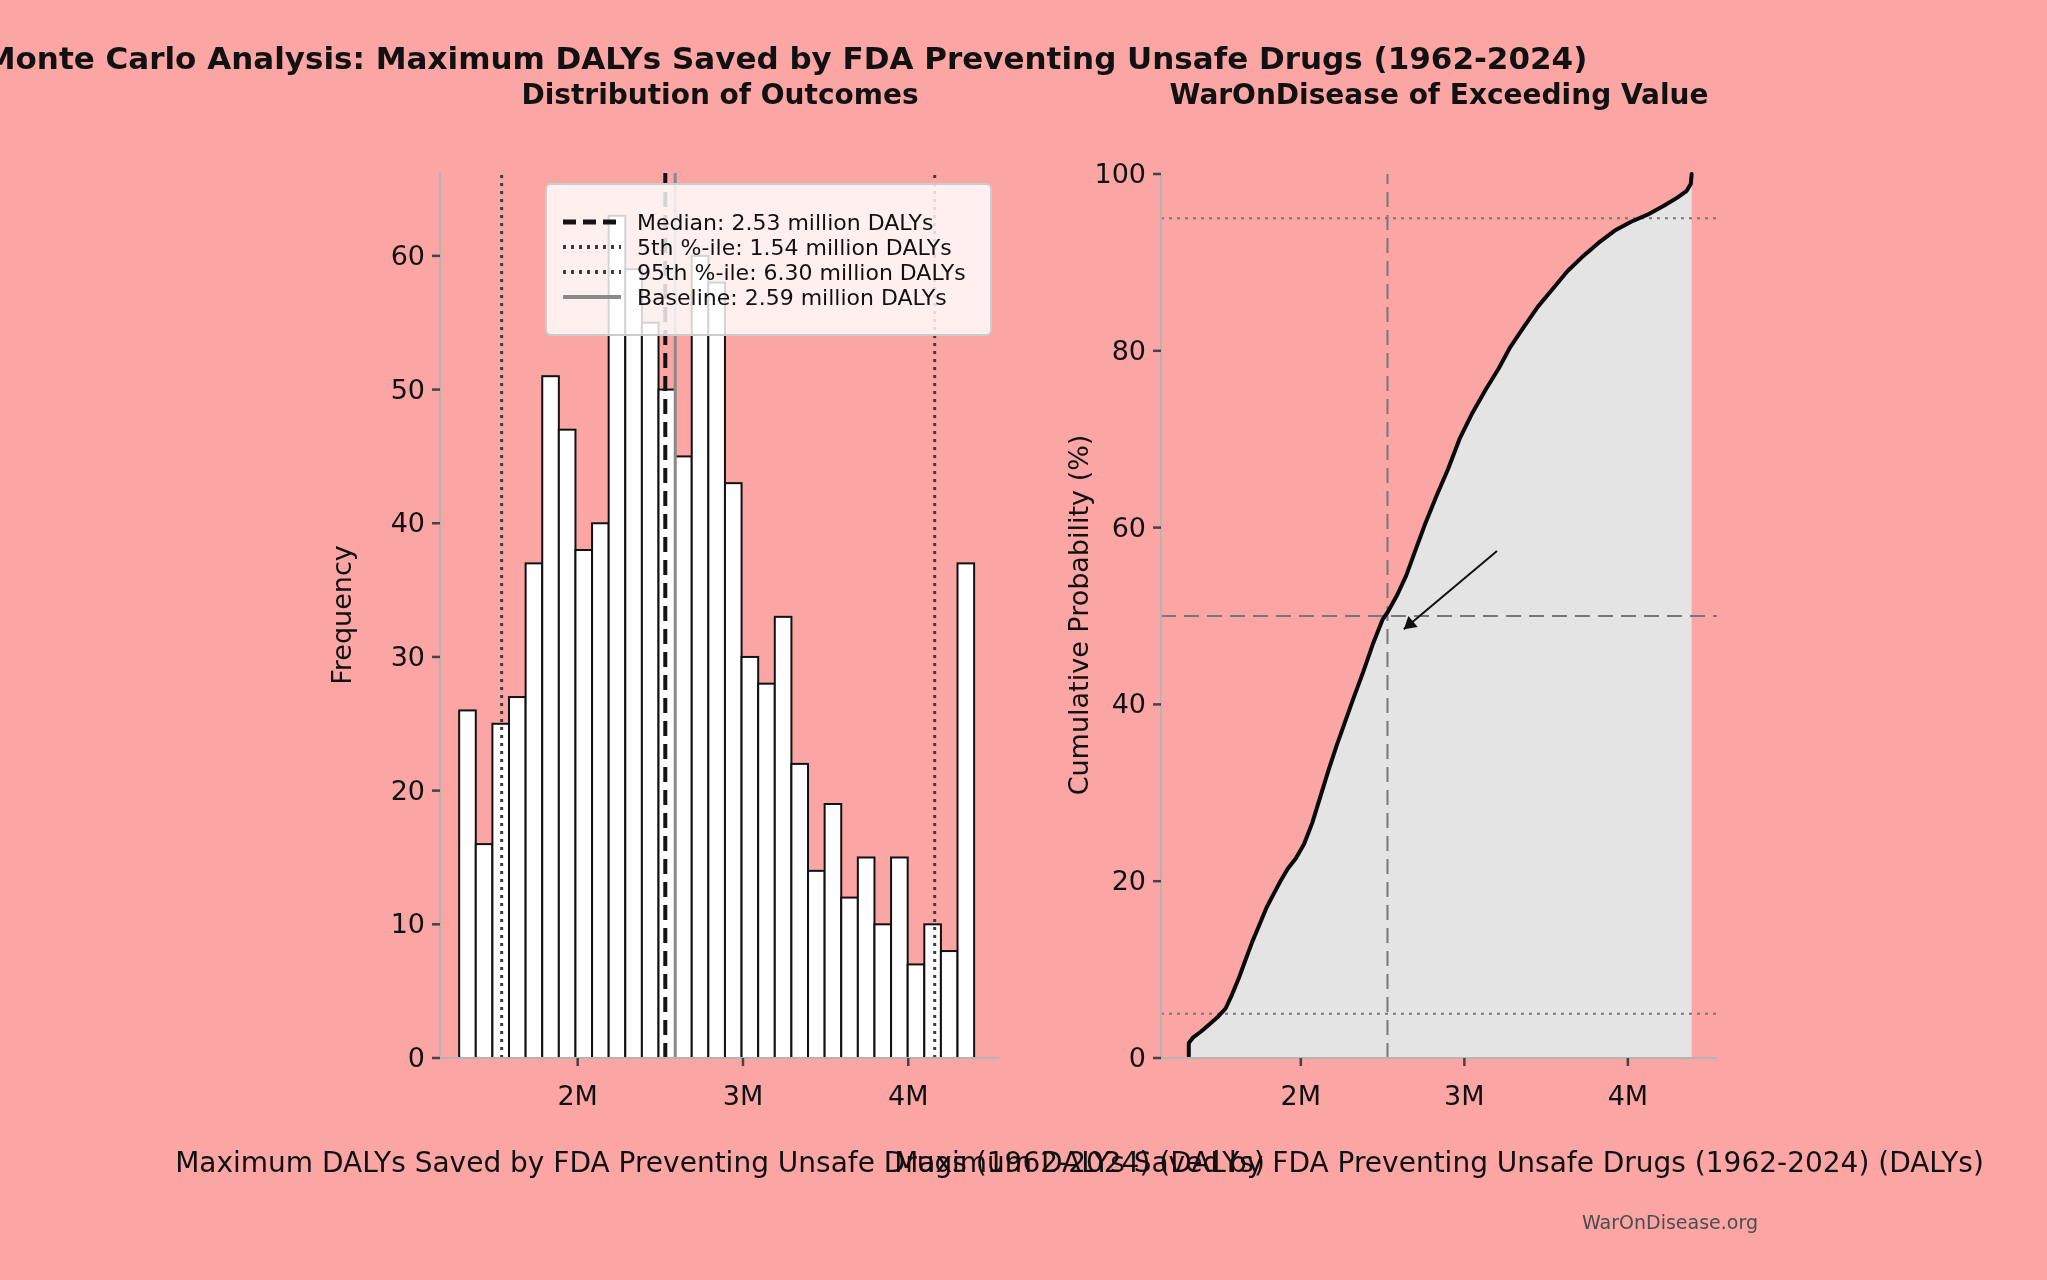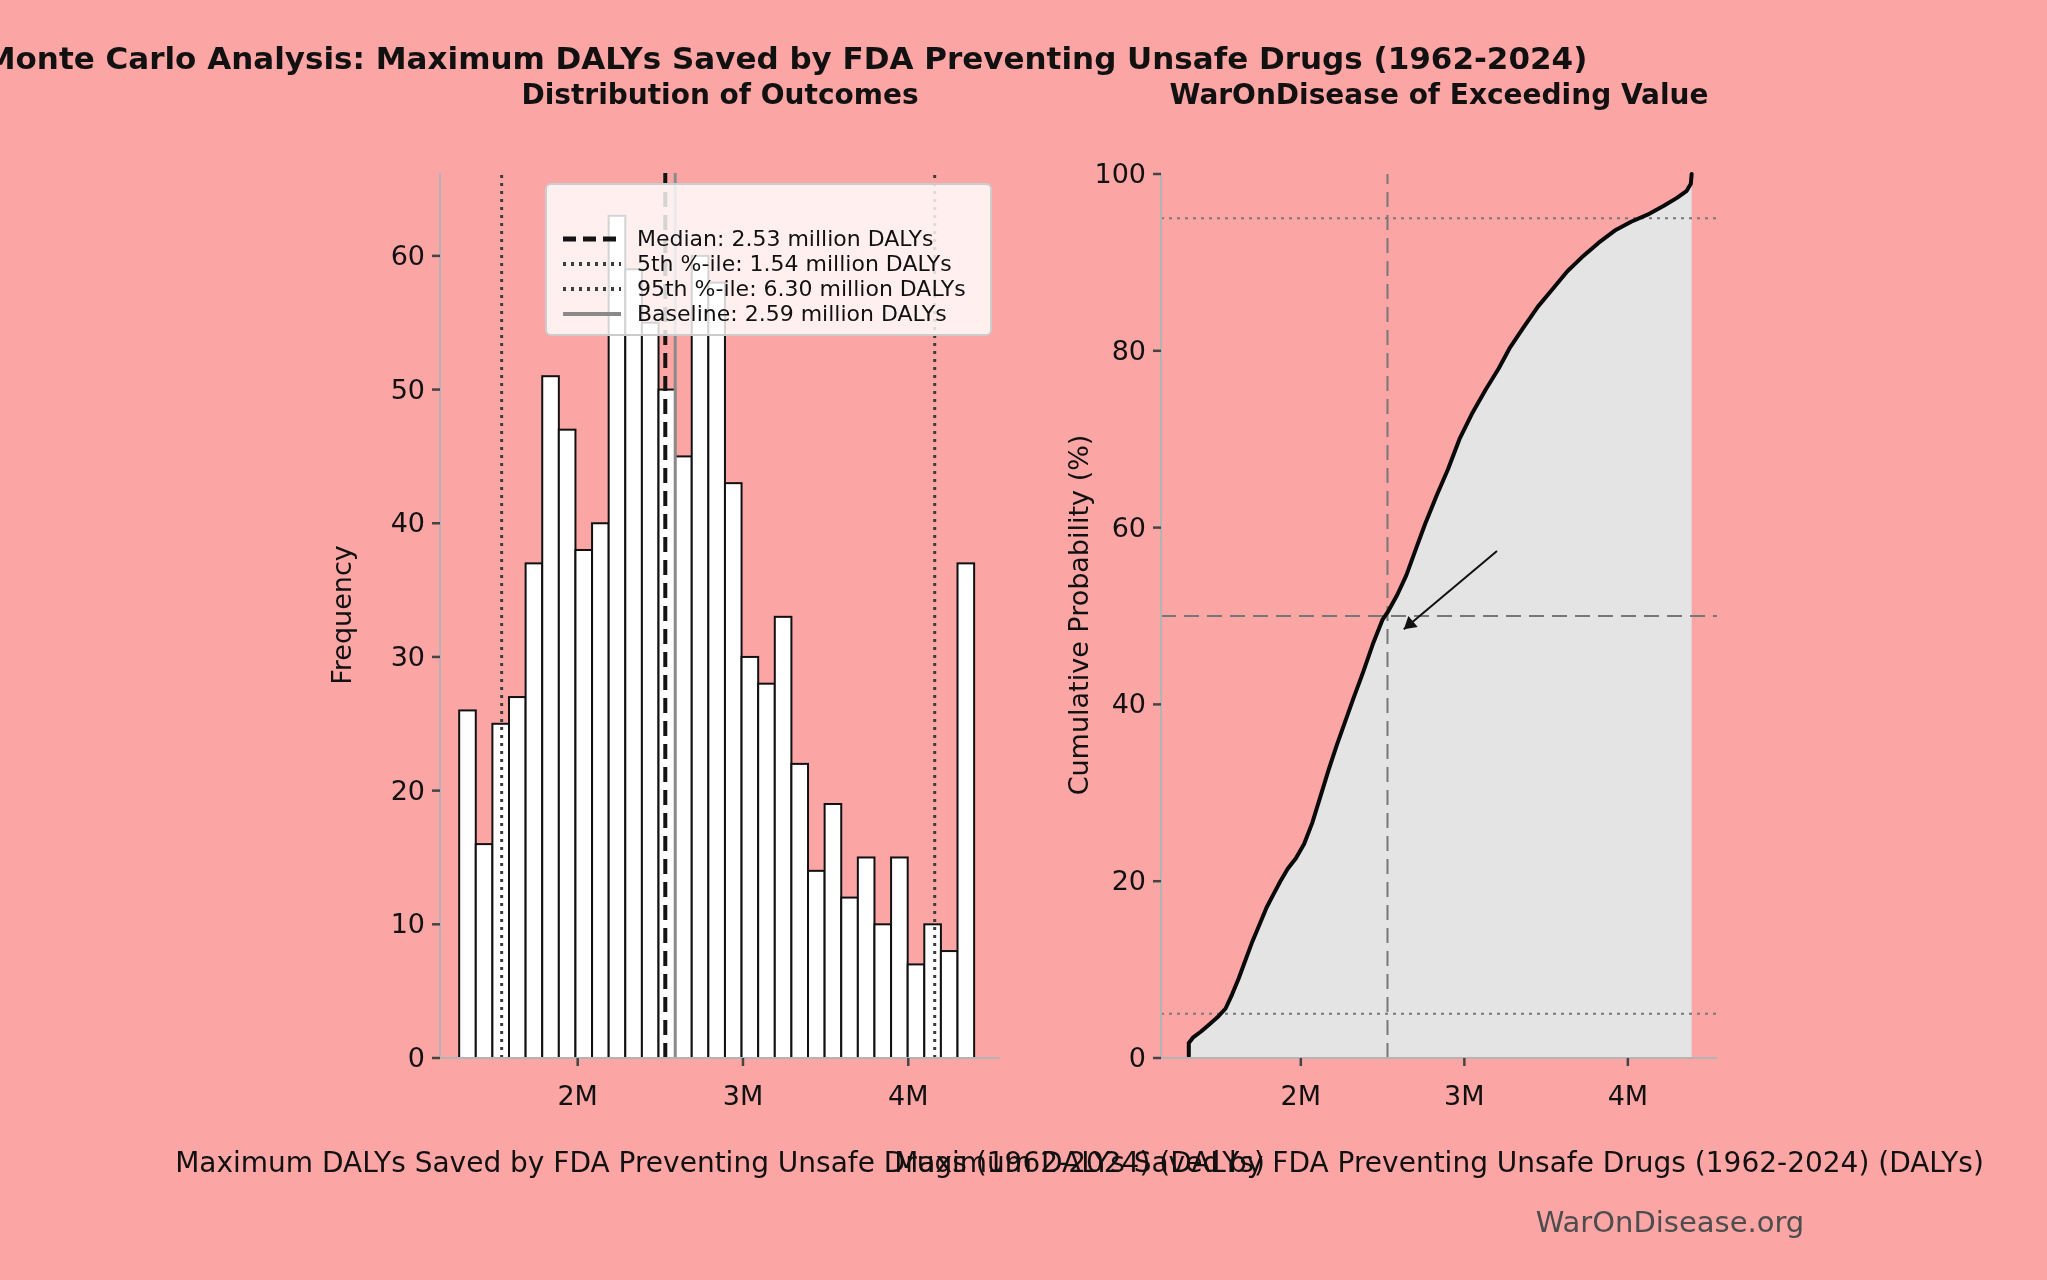--- a/index.html
+++ b/index.html
@@ -13,26 +13,26 @@
   .ylab{position:absolute;transform:translate(-50%,-50%) rotate(-90deg);
        font-size:27px;white-space:nowrap;}
   #ylab-left{left:341px;top:615px;} #ylab-right{left:1078px;top:615px;}
   .xlab{position:absolute;top:1146px;transform:translateX(-50%);
        font-size:28px;white-space:nowrap;}
   #xlab-left{left:720px;} #xlab-right{left:1439px;}
   svg.plot{position:absolute;left:0;top:0;}
   .legend{position:absolute;left:545px;top:183px;width:447px;height:153px;
        background:rgba(255,255,255,0.82);border:2px solid #cccccc;border-radius:6px;
        box-sizing:border-box;padding:8px 14px;display:flex;flex-direction:column;
-       justify-content:flex-end;}
+       justify-content:center;}
   .legend-item{display:flex;align-items:center;gap:14px;font-size:22px;white-space:nowrap;}
   .legend-sample{flex:0 0 62px;}
   .annotation{position:absolute;left:1440px;top:487px;font-size:23px;line-height:28px;white-space:pre;}
   .watermark{position:absolute;left:1670px;top:1222px;transform:translate(-50%,-50%);
-       font-size:29px;color:#4d4d4d;white-space:nowrap;}
+       font-size:19px;color:#4d4d4d;white-space:nowrap;}
 </style>
 </head>
 <body>
 
 <div class="fig">
   <div class="suptitle">Monte Carlo Analysis: Maximum DALYs Saved by FDA Preventing Unsafe Drugs (1962-2024)</div>
 
   <div class="axtitle" id="title-left">Distribution of Outcomes</div>
   <div class="axtitle" id="title-right">WarOnDisease of Exceeding Value</div>
 

